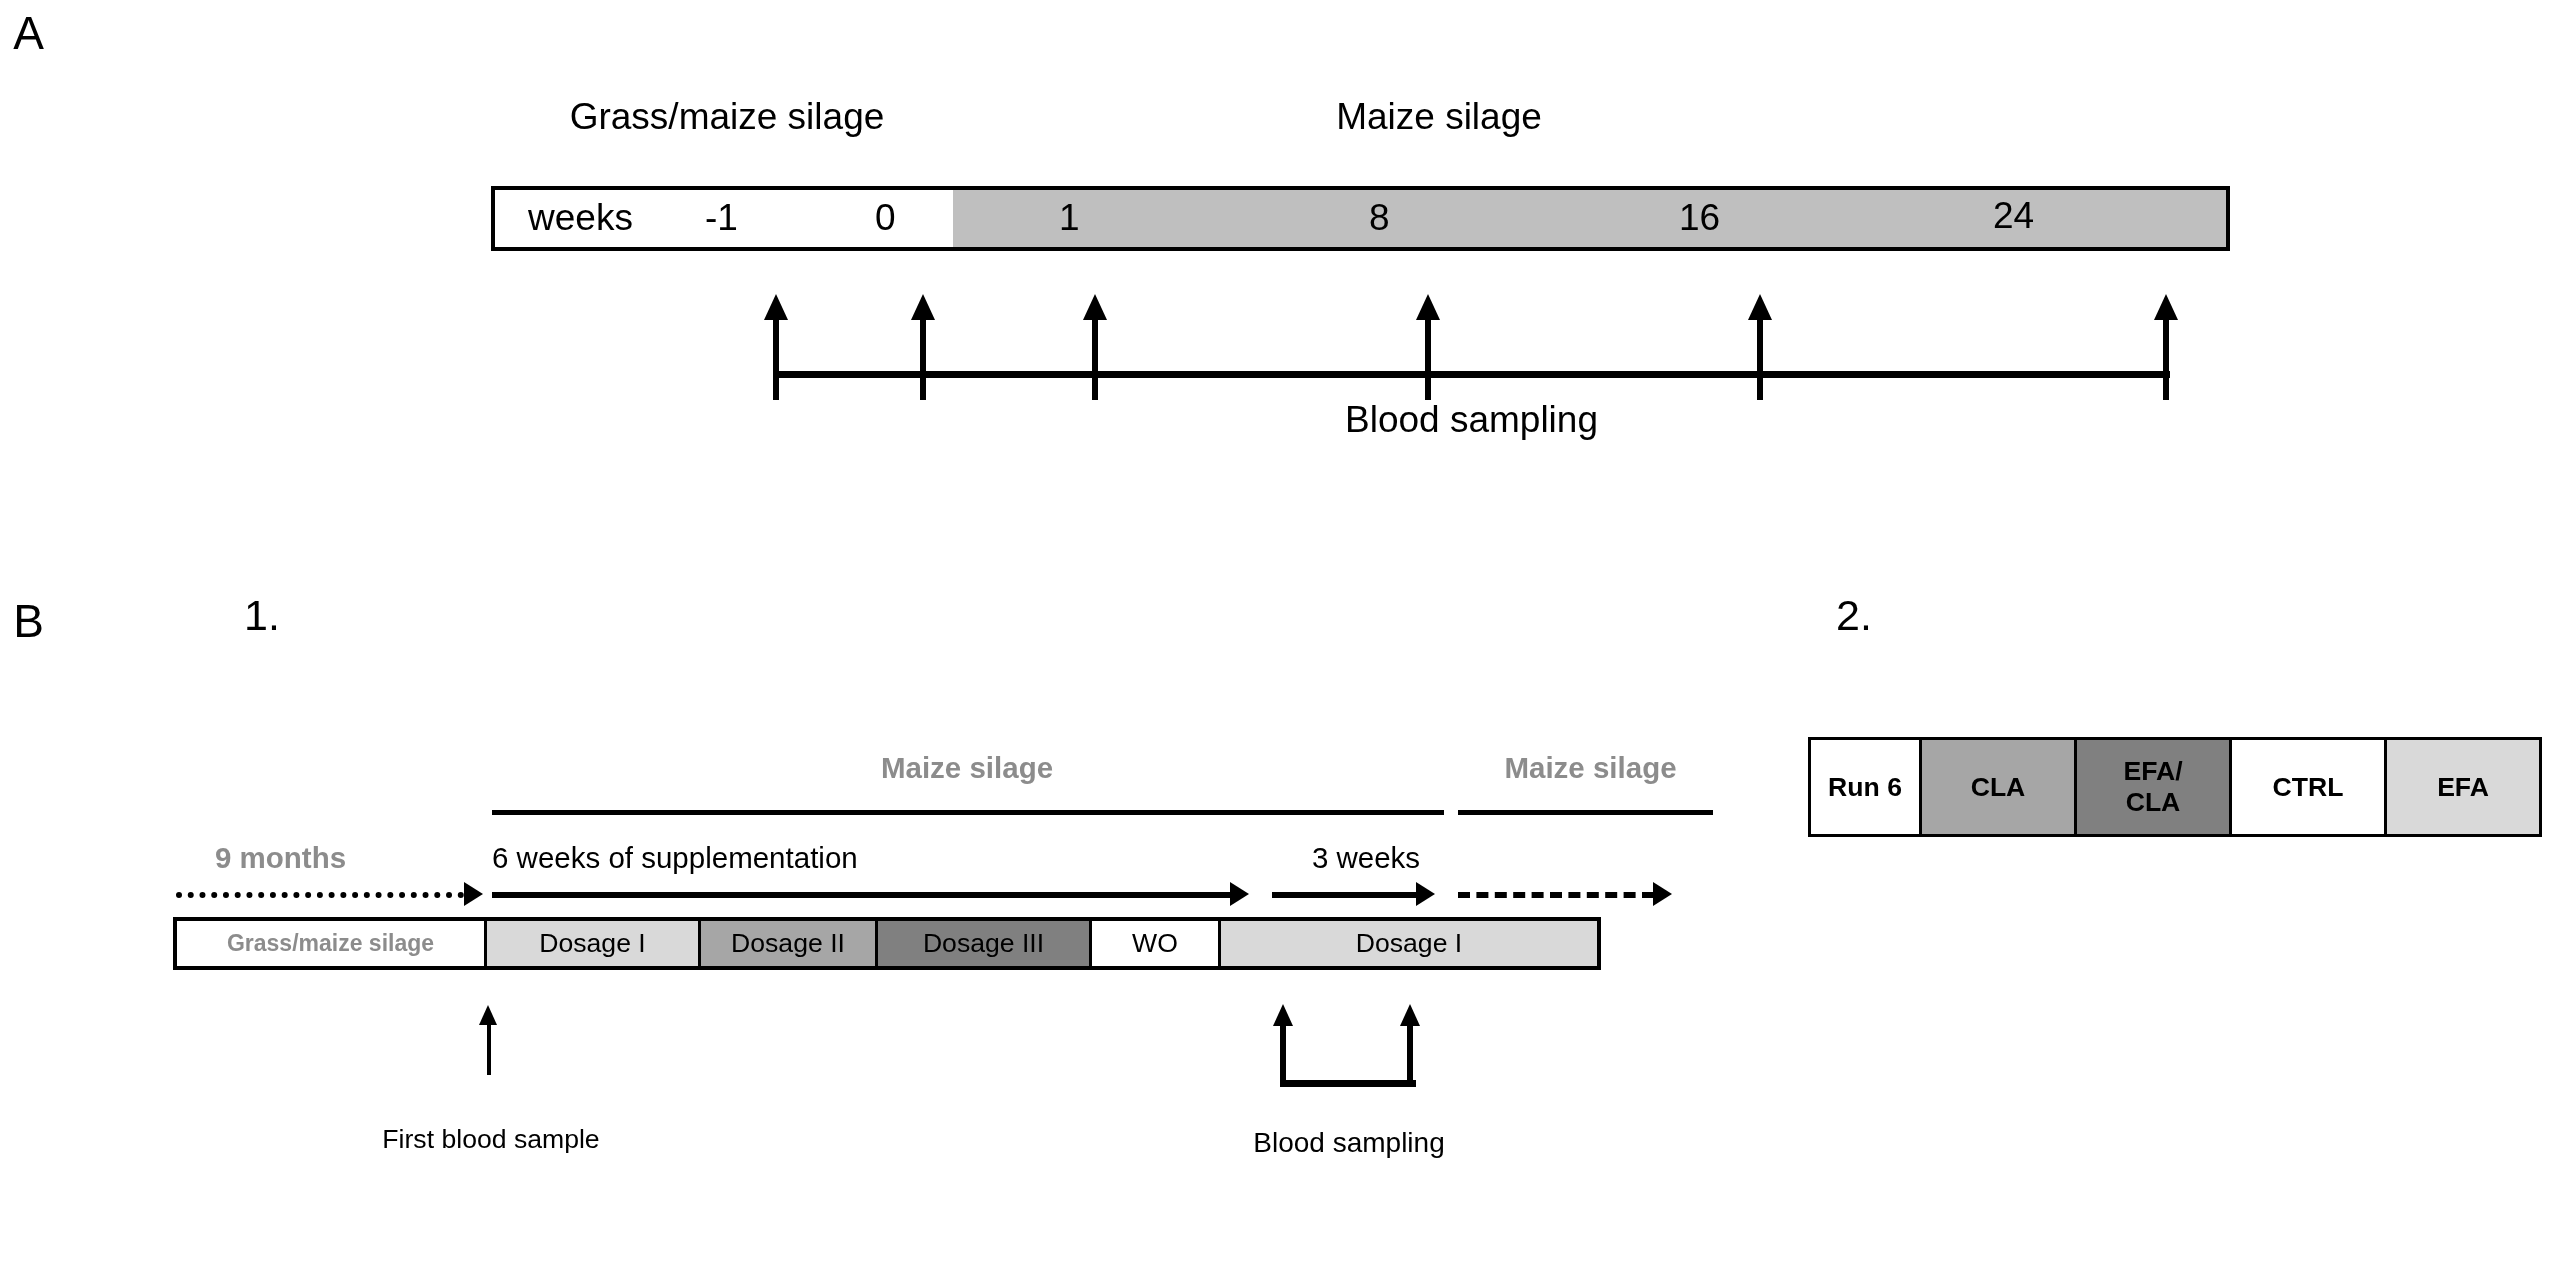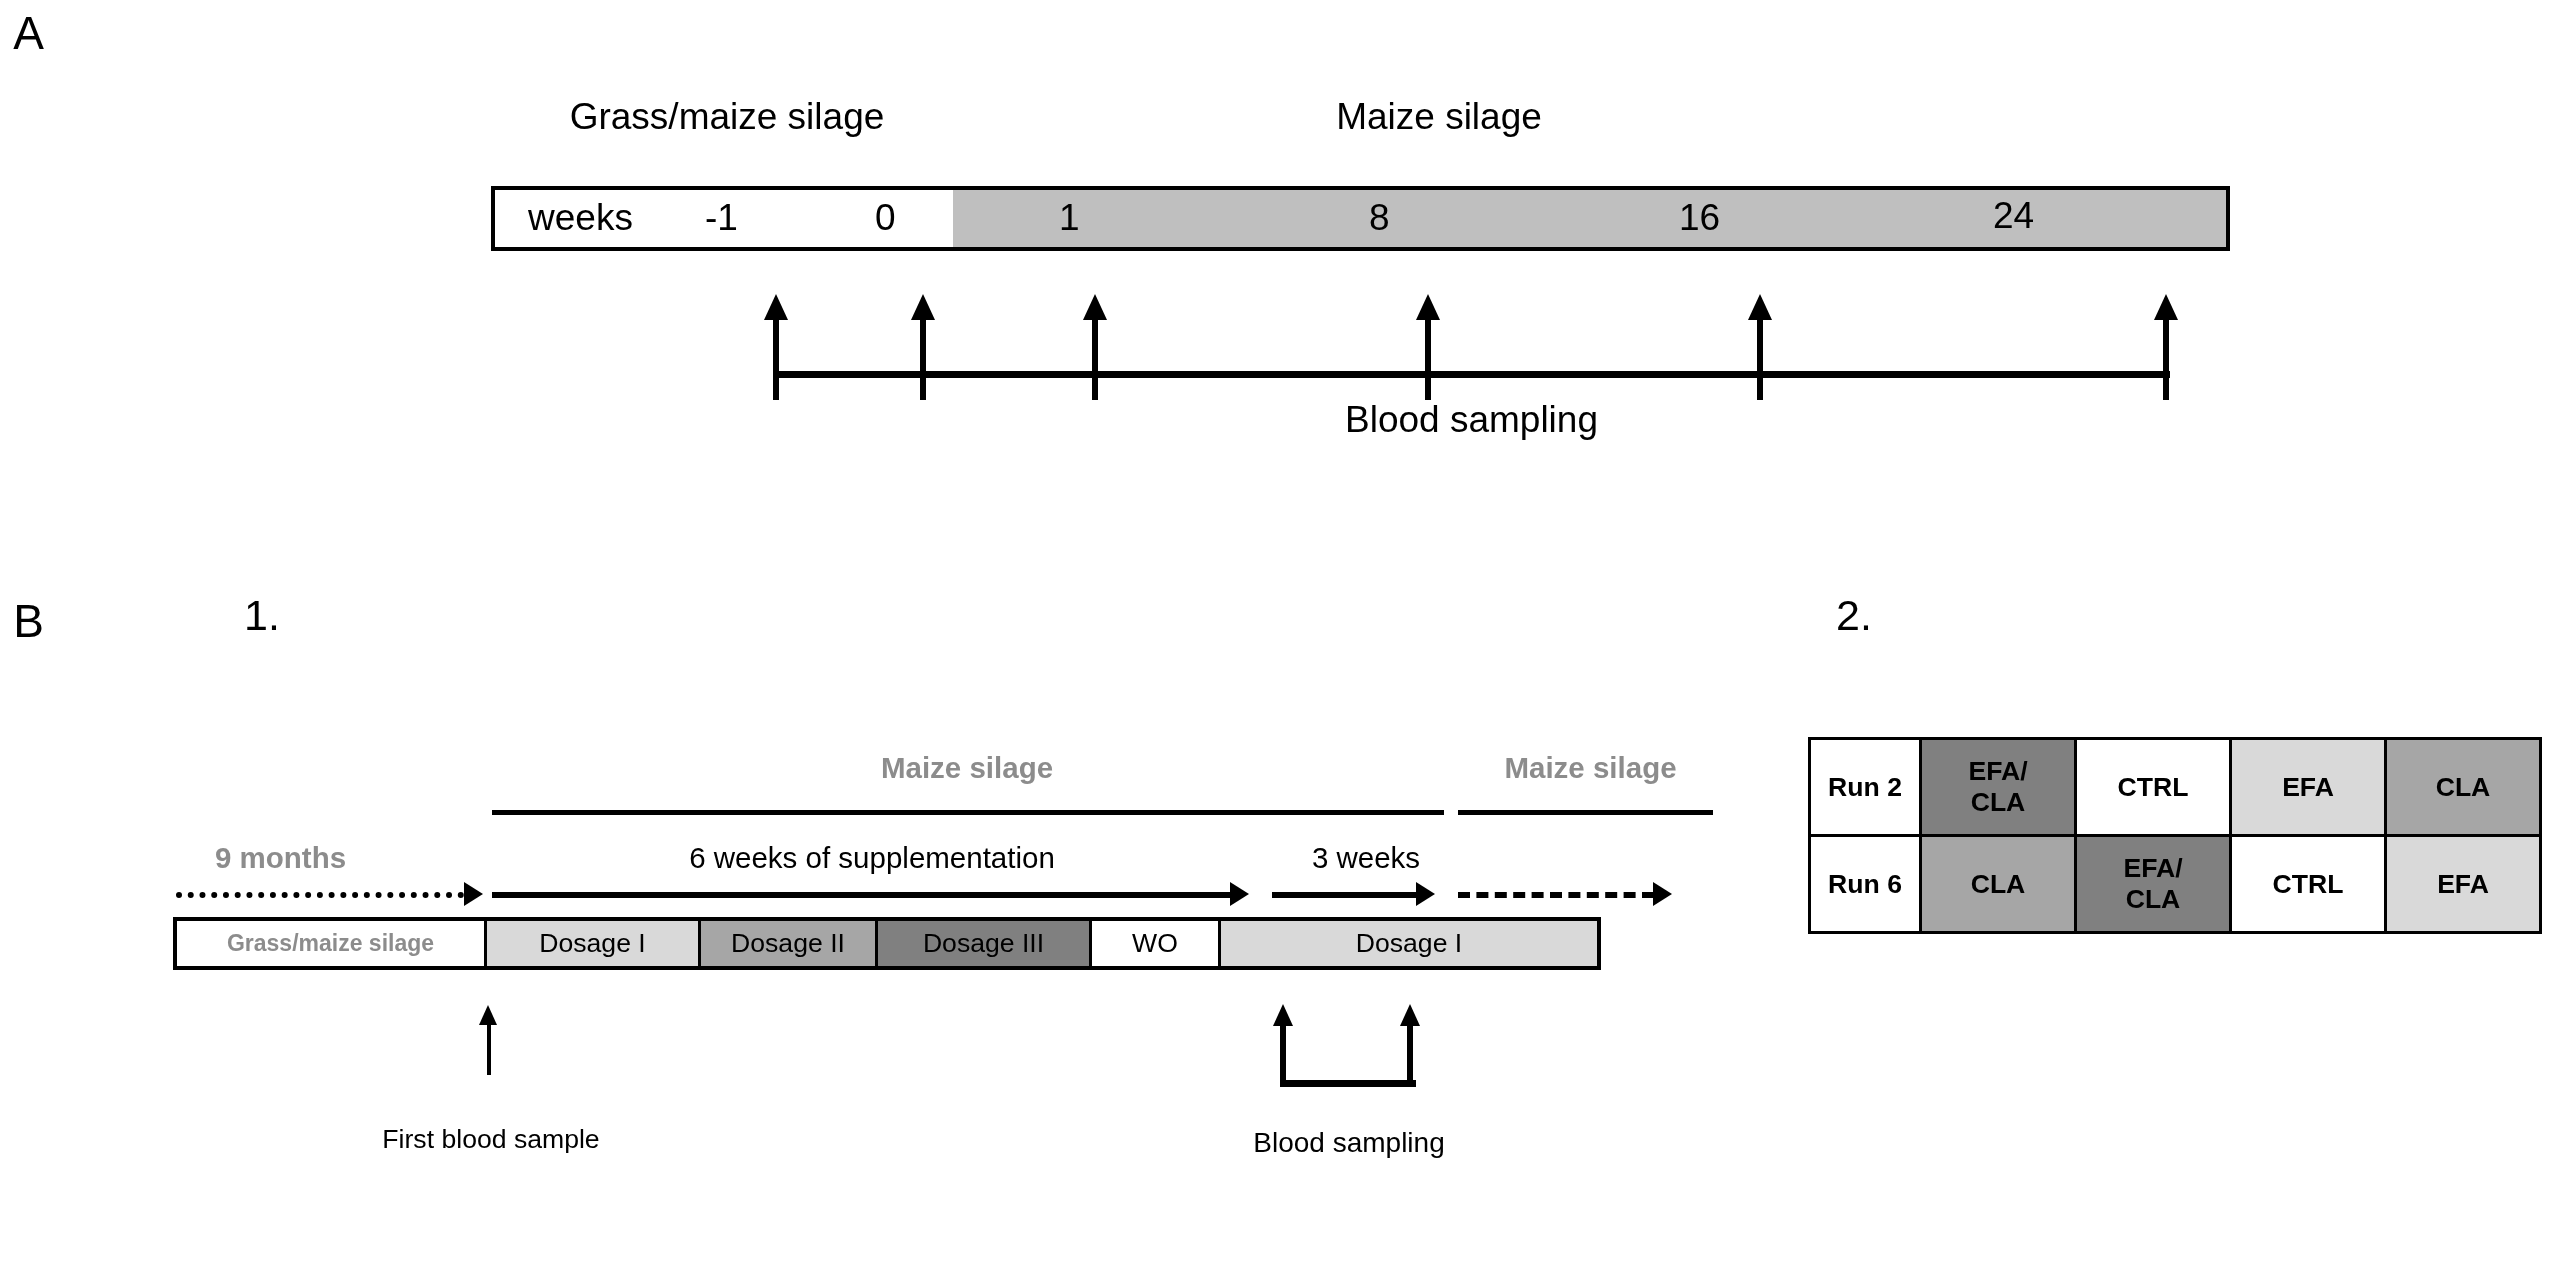--- a/index.html
+++ b/index.html
@@ -244,21 +244,21 @@
 <div class="abs panel-letter" style="left:13.3px; top:598px;">B</div>
 <div class="abs sub-letter" style="left:244px; top:594px;">1.</div>
 <div class="abs sub-letter" style="left:1836px; top:594px;">2.</div>
 
 <div class="gray-label" style="left:487px; top:751px; width:960px; text-align:center;">Maize silage</div>
 <div class="gray-label" style="left:1443px; top:751px; width:295px; text-align:center;">Maize silage</div>
 <div class="rule" style="left:492px; top:810px; width:952px;"></div>
 <div class="rule" style="left:1458px; top:810px; width:255px;"></div>
 
 <div class="gray-label" style="left:170px; top:841px; width:221px; text-align:center;">9 months</div>
-<div class="blk-label" style="left:492px; top:841px; width:760px; text-align:center;">6 weeks of supplementation</div>
+<div class="blk-label" style="left:492px; top:841px; width:760px; ">6 weeks of supplementation</div>
 <div class="blk-label" style="left:1270px; top:841px; width:192px; text-align:center;">3 weeks</div>
 
 <div class="arrow-line dotted" style="left:176px; top:892px; width:288px;"></div>
 <div class="arrow-head-right" style="left:464px; top:882px;"></div>
 
 <div class="arrow-line solid" style="left:492px; top:892px; width:738px;"></div>
 <div class="arrow-head-right" style="left:1230px; top:882px;"></div>
 
 <div class="arrow-line solid" style="left:1272px; top:892px; width:144px;"></div>
 <div class="arrow-head-right" style="left:1416px; top:882px;"></div>
@@ -296,27 +296,20 @@
   <colgroup>
     <col class="rowhdr">
       <col class="cowcol">
       <col class="cowcol">
       <col class="cowcol">
       <col class="cowcol">
   </colgroup>
   <tbody>
 
 
-    <tr class="body">
-      <td>Run 2</td>
-      <td style="background: rgb(128, 128, 128);">EFA/<br>CLA</td>
-      <td style="background: rgb(255, 255, 255);">CTRL</td>
-      <td style="background: rgb(217, 217, 217);">EFA</td>
-      <td style="background: rgb(166, 166, 166);">CLA</td>
-    </tr>
 
     <tr class="body">
       <td>Run 6</td>
       <td style="background: rgb(166, 166, 166);">CLA</td>
       <td style="background: rgb(128, 128, 128);">EFA/<br>CLA</td>
       <td style="background: rgb(255, 255, 255);">CTRL</td>
       <td style="background: rgb(217, 217, 217);">EFA</td>
     </tr>
 
   </tbody>

